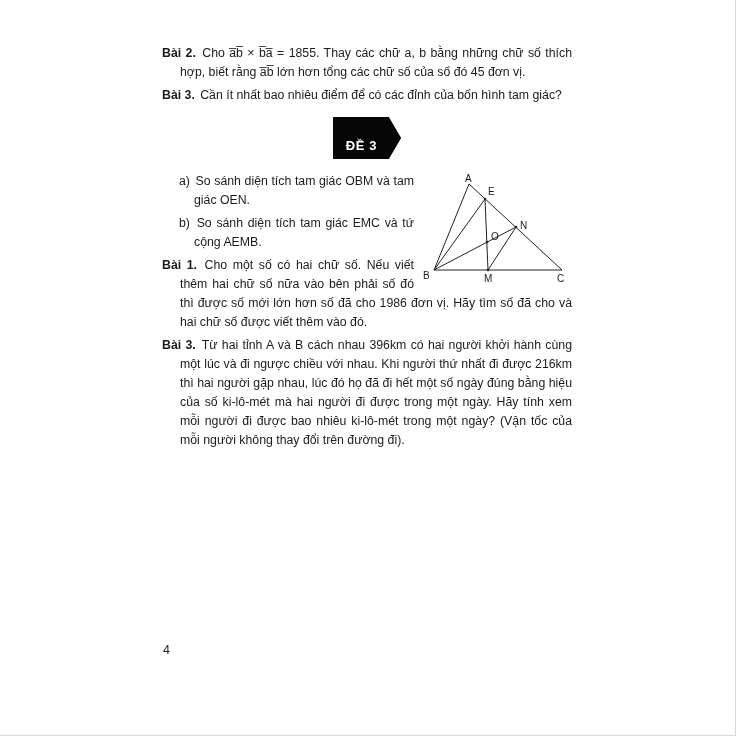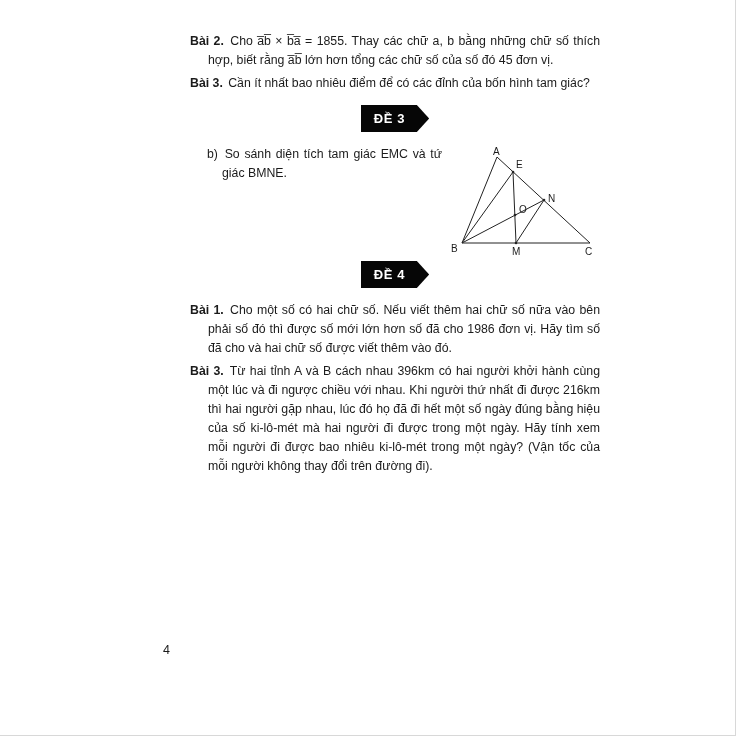--- a/index.html
+++ b/index.html
@@ -11,26 +11,25 @@
   }
   .page {
     position: relative;
     width: 736px; height: 736px;
     background: #fff;
     box-shadow: inset -1px -1px 0 #d8d8d8;
     overflow: hidden;
   }
   .content {
     position: absolute;
-    left: 162px; top: 32px;
+    left: 162px; top: 44px;
     width: 410px;
     font-size: 12.3px;
     line-height: 19px;
     text-align: justify;
-    margin-left: 28px;
   }
   .prob {
     margin: 0 0 4px 0;
     padding-left: 18px;
     text-indent: -18px;
   }
   .plabel { font-weight: 700; margin-right: 2px; }
   .sub {
     margin: 0 0 4px 17px;
     padding-left: 15px;
@@ -42,21 +41,21 @@
     justify-content: center;
     margin: 12px 0 13px 0;
     clear: both;
   }
   .banner {
     background: #060606;
     color: #fff;
     font-weight: 700;
     font-size: 13px;
     letter-spacing: 0.6px;
-    padding: 4px 24px 4px 13px;
+    padding: 19px 24px 4px 13px;
     clip-path: polygon(0 0, 82% 0, 100% 50%, 82% 100%, 0 100%);
     white-space: nowrap;
   }
   .prob-wrap { margin: 0 0 4px 0; }
   .figure {
     float: right;
     margin: 2px 0 2px 8px;
   }
   .figure text {
     font-family: "Liberation Sans", sans-serif;
@@ -105,27 +104,25 @@
           <text x="66" y="21">E</text>
           <text x="98" y="55">N</text>
           <text x="69" y="66">O</text>
           <text x="1" y="105">B</text>
           <text x="62" y="108">M</text>
           <text x="135" y="108">C</text>
         </g>
       </svg>
 
 
+      <p class="sub"><span class="slabel">a)</span> <span>So sánh diện tích tam giác OBM và tam giác OEN.</span></p>
 
-      <p class="sub"><span class="slabel">b)</span> <span>So sánh diện tích tam giác EMC và tứ giác BMNE.</span></p>
+      <p class="sub"><span class="slabel">b)</span> <span>So sánh diện tích tam giác EMC và tứ cộng AEMB.</span></p>
     </div>
 
-    <div class="banner-row">
-      <div class="banner">ĐỀ 4</div>
-    </div>
 
     <p class="prob"><b class="plabel">Bài 1.</b> <span>Cho một số có hai chữ số. Nếu viết thêm hai chữ số nữa vào bên phải số đó thì được số mới lớn hơn số đã cho 1986 đơn vị. Hãy tìm số đã cho và hai chữ số được viết thêm vào đó.</span></p>
 
 
     <p class="prob"><b class="plabel">Bài 3.</b> <span>Từ hai tỉnh A và B cách nhau 396km có hai người khởi hành cùng một lúc và đi ngược chiều với nhau. Khi người thứ nhất đi được 216km thì hai người gặp nhau, lúc đó họ đã đi hết một số ngày đúng bằng hiệu của số ki-lô-mét mà hai người đi được trong một ngày. Hãy tính xem mỗi người đi được bao nhiêu ki-lô-mét trong một ngày? (Vận tốc của mỗi người không thay đổi trên đường đi).</span></p>
 
   </div>
 
   <div class="pagenum">4</div>
 </div>

